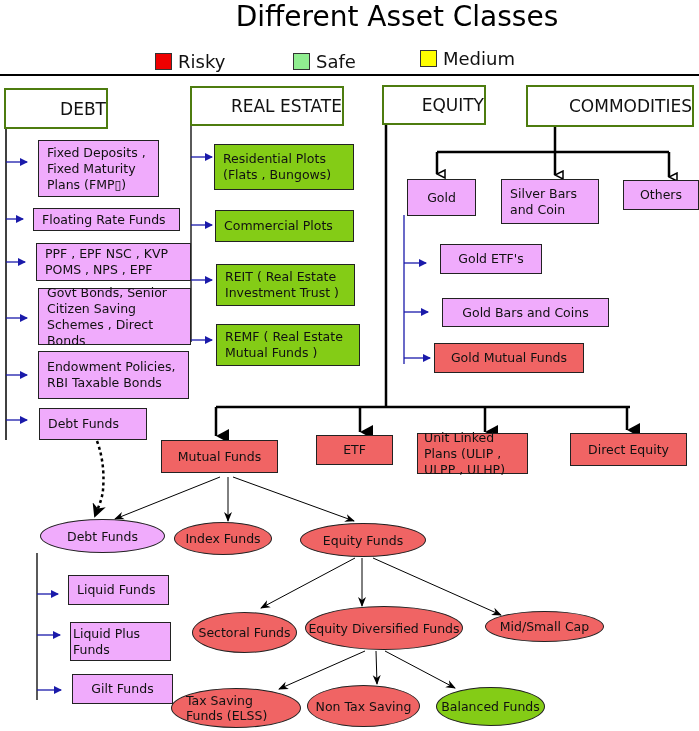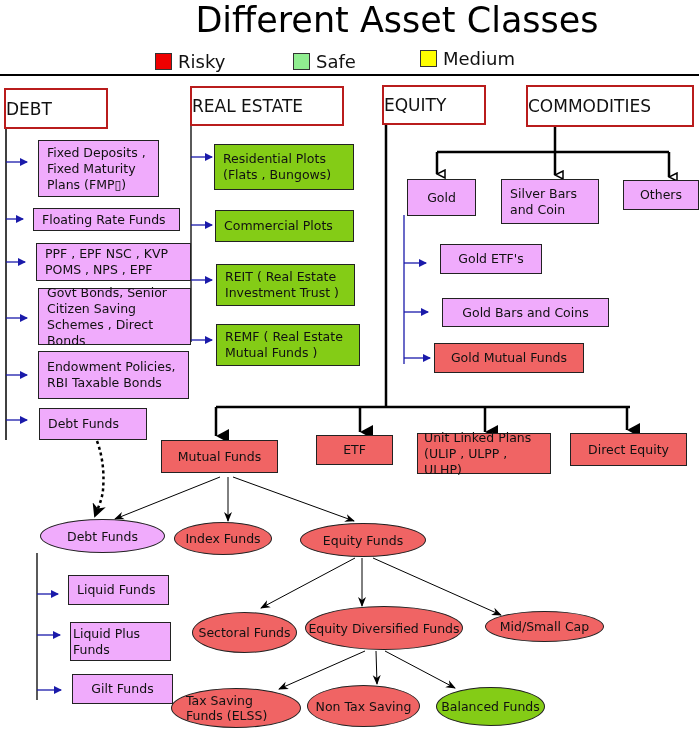--- a/index.html
+++ b/index.html
@@ -1,22 +1,22 @@
 <!DOCTYPE html>
 <html><head>
 <meta charset="utf-8">
 <style>
   html, body { margin: 0; padding: 0; background: #ffffff; }
   body { width: 699px; height: 731px; overflow: hidden; position: relative; font-family: "DejaVu Sans", sans-serif; }
   #canvas { position: absolute; left: 0; top: 0; width: 699px; height: 731px; }
-  .title { position: absolute; left: 0; width: 699px; top: 0px; text-align: center; font-size: 35px; color: #000; padding-left: 95px; box-sizing: border-box; }
+  .title { position: absolute; left: 0; width: 699px; top: 0px; text-align: center; font-size: 28px; color: #000; padding-left: 95px; box-sizing: border-box; }
   .legend-item { position: absolute; display: flex; align-items: center; font-size: 18px; color: #111; }
   .legend-swatch { width: 17px; height: 17px; border: 1px solid #333; margin-right: 6px; box-sizing: border-box; }
   .header-rule { position: absolute; left: 0; top: 74px; width: 699px; height: 2px; background: #000; }
-  .cat { position: absolute; border: 2px solid #b91c1c; background: #fff; display: flex; align-items: center; justify-content: flex-start; font-size: 17px; color: #111; box-sizing: border-box; }
+  .cat { position: absolute; border: 2px solid #4d7c0f; background: #fff; display: flex; align-items: center; justify-content: flex-end; font-size: 17px; color: #111; box-sizing: border-box; }
   .node { position: absolute; border: 1px solid #222; box-sizing: border-box; font-size: 12.5px; color: #111; line-height: 16px; padding: 3px 8px; display: flex; align-items: center; }
   .node.center { justify-content: center; text-align: center; }
   .safe { background: #f0abfc; margin-left: 10px; }
   .risky { background: #f06464; }
   .medium { background: #84cc16; }
   .oval { position: absolute; border: 1px solid #222; border-radius: 50%; box-sizing: border-box; display: flex; align-items: center; justify-content: center; text-align: center; font-size: 12.5px; color: #111; line-height: 15px; }
 </style>
 </head>
 <body>
 
@@ -188,21 +188,21 @@
 <div class="node risky center" style="left:434px; top:343px; width:150px; height:30px;">
   <span>Gold Mutual Funds</span>
 </div>
 
 <div class="node risky center" style="left:161px; top:440px; width:117px; height:33px;">
   <span>Mutual Funds</span>
 </div>
 <div class="node risky center" style="left:316px; top:435px; width:77px; height:30px;">
   <span>ETF</span>
 </div>
-<div class="node risky" style="left:417px; top:433px; width:134px; height:41px; padding:2px 6px;">
+<div class="node risky" style="left:417px; top:433px; width:111px; height:41px; padding:2px 6px;">
   <span>Unit Linked Plans (ULIP , ULPP , ULHP)</span>
 </div>
 <div class="node risky center" style="left:570px; top:433px; width:117px; height:33px;">
   <span>Direct Equity</span>
 </div>
 
 <div class="oval safe" style="left:30px; top:519px; width:125px; height:34px;">
   <span>Debt Funds</span>
 </div>
 <div class="oval risky" style="left:174px; top:522px; width:98px; height:33px;">

